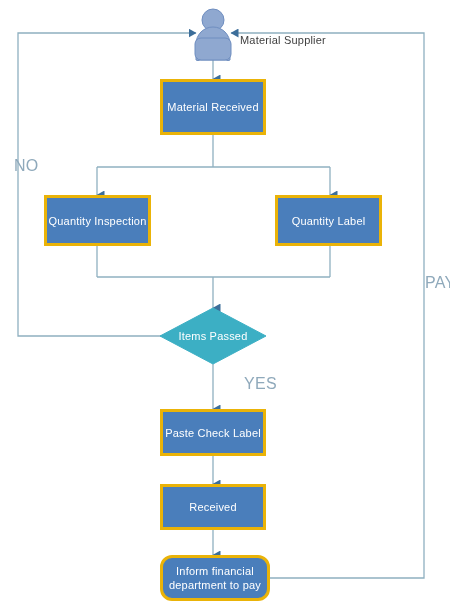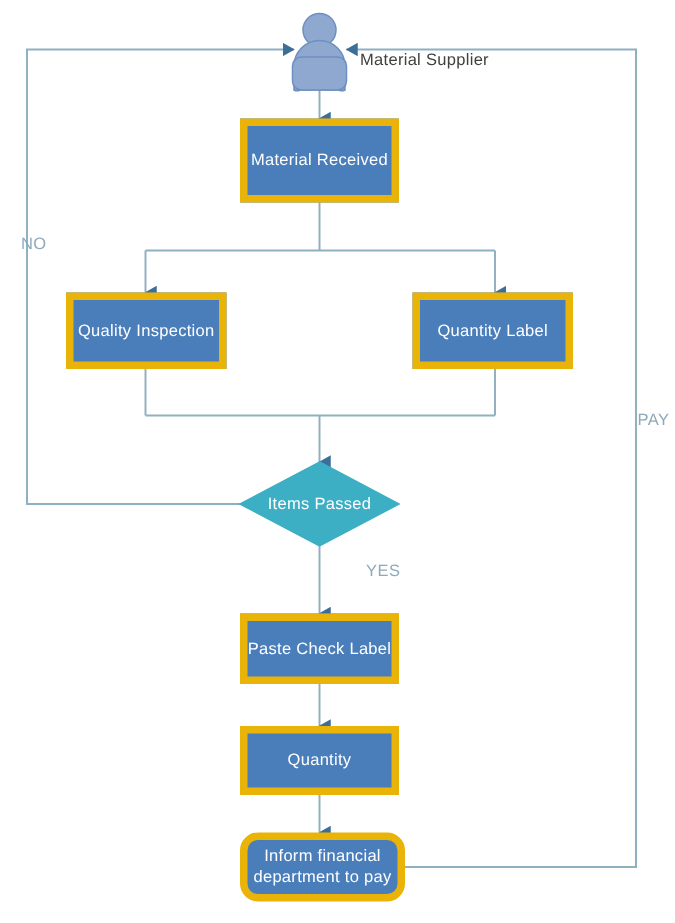--- a/index.html
+++ b/index.html
@@ -31,36 +31,36 @@
     align-items: center;
     justify-content: center;
     text-align: center;
     color: #ffffff;
     font-size: 11px;
     line-height: 14px;
     letter-spacing: 0.2px;
   }
   .process {
     background: #4a7ebb;
-    border: 5px solid #eab308;
+    border: 3px solid #eab308;
   }
   .decision-label {
     position: absolute;
     display: flex;
     align-items: center;
     justify-content: center;
     color: #ffffff;
     font-size: 11px;
     letter-spacing: 0.2px;
     pointer-events: none;
   }
   .edge-label {
     position: absolute;
     color: #8fa9bb;
-    font-size: 11px;
+    font-size: 16px;
     letter-spacing: 0.3px;
     white-space: nowrap;
   }
   .actor-label {
     position: absolute;
     color: #404040;
     font-size: 11px;
     letter-spacing: 0.2px;
     white-space: nowrap;
     text-align: center;
@@ -121,37 +121,37 @@
     <polygon points="213,308 266,336 213,364 160,336" fill="#3cafc4" stroke="#3cafc4" stroke-width="1"></polygon>
   </svg>
 
   <div class="actor-label" style="left:240px; top:34px;">Material Supplier</div>
 
   <div class="node process" style="left:160px; top:79px; width:106px; height:56px;">
     <span>Material Received</span>
   </div>
 
   <div class="node process" style="left:44px; top:195px; width:107px; height:51px;">
-    <span>Quality Inspection</span>
+    <span>Quantity Inspection</span>
   </div>
 
   <div class="node process" style="left:275px; top:195px; width:107px; height:51px;">
     <span>Quantity Label</span>
   </div>
 
   <div class="decision-label" style="left:160px; top:308px; width:106px; height:56px;align-items:center;">
     <span>Items Passed</span>
   </div>
 
   <div class="node process" style="left:160px; top:409px; width:106px; height:47px;">
     <span>Paste Check Label</span>
   </div>
 
   <div class="node process" style="left:160px; top:484px; width:106px; height:46px;">
-    <span>Quantity</span>
+    <span>Received</span>
   </div>
 
   <div class="node process" style="left:160px; top:555px; width:110px; height:46px; flex-direction:column;border-radius:12px;">
     <span>Inform financial</span>
     <span>department to pay</span>
   </div>
 
   <div class="edge-label" style="left:14px; top:157px;">NO</div>
 
   <div class="edge-label" style="left:201px; top:375px;margin-left:43px;">YES</div>

